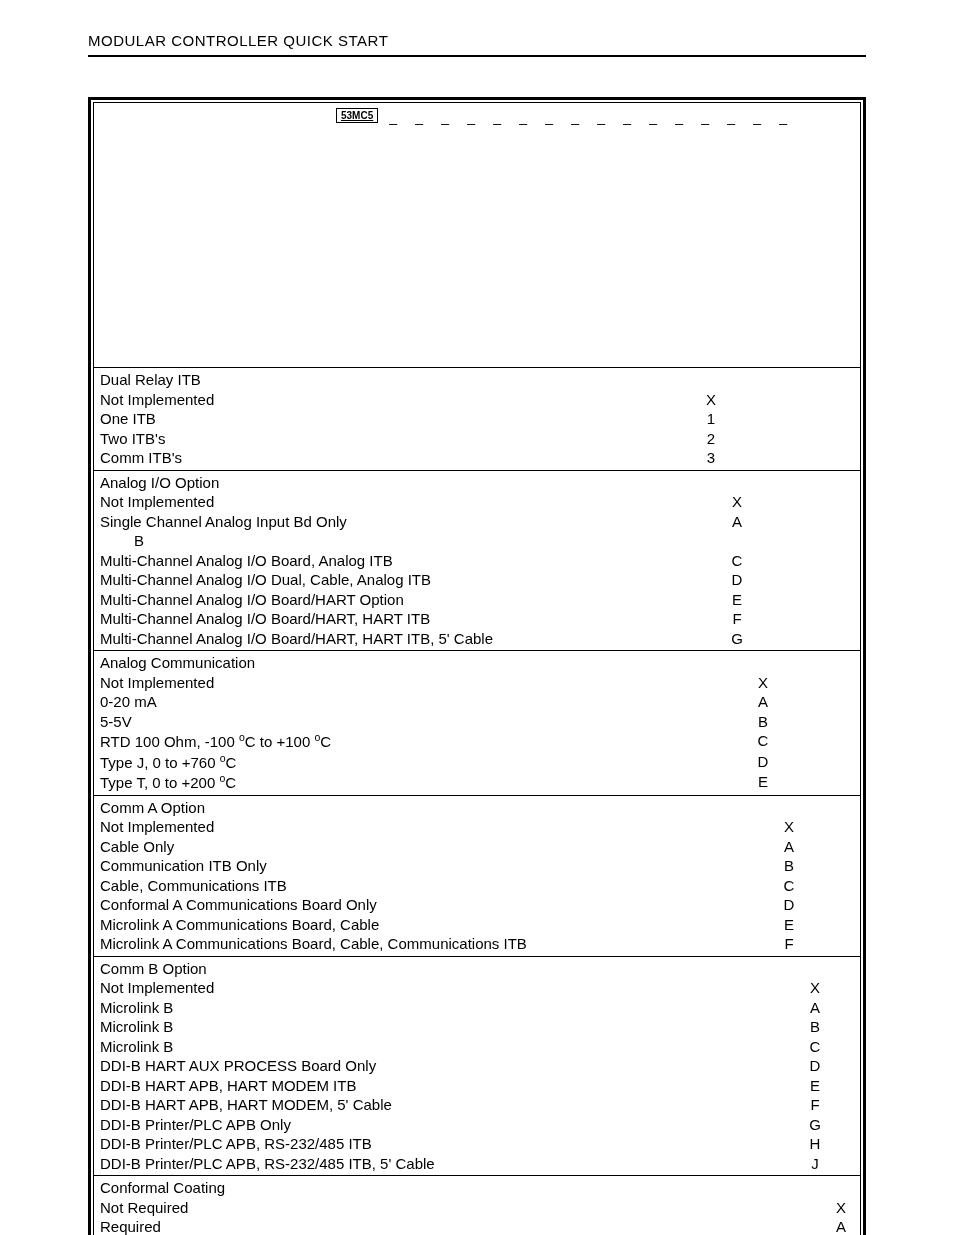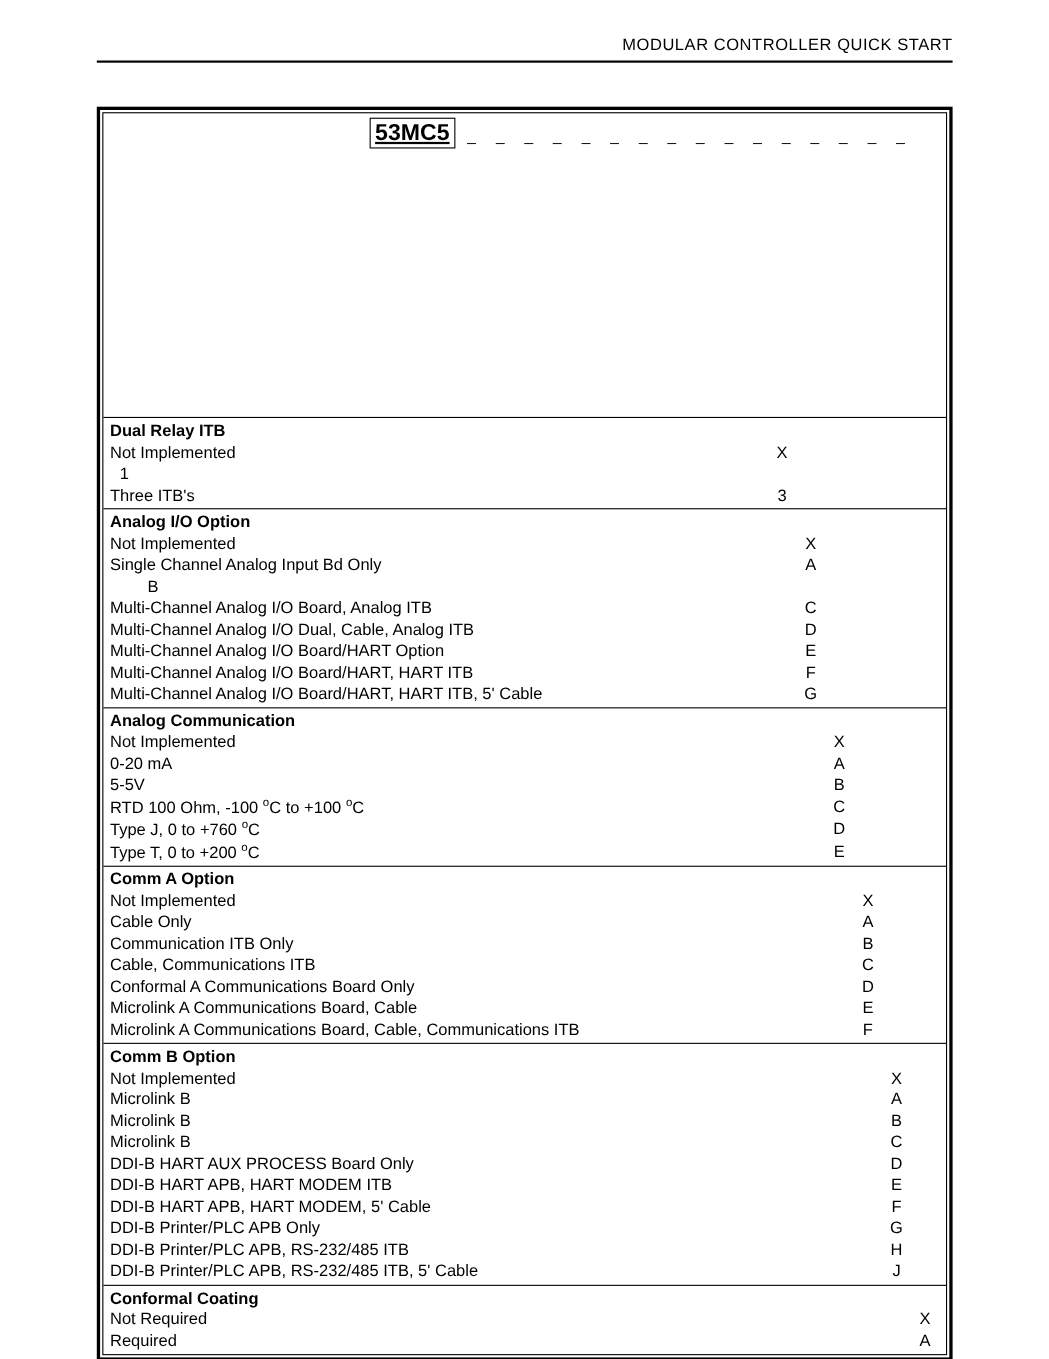--- a/index.html
+++ b/index.html
@@ -9,21 +9,21 @@
     font-family: Arial, Helvetica, sans-serif;
     background: #fff;
     color: #000;
     width: 954px;
   }
   .page {
     width: 954px;
     padding: 32px 88px 40px 88px;
   }
   .header-title {
-    text-align: right;
+    text-align: left;
     font-size: 15px;
     letter-spacing: 0.5px;
     margin-bottom: 6px;
   }
   .header-rule {
     border: none;
     border-top: 2px solid #000;
     margin: 0;
   }
   .frame-outer {
@@ -39,21 +39,21 @@
     display: flex;
     align-items: center;
     padding: 4px 6px 8px 6px;
   }
   .model-spacer { flex: 0 0 236px; }
   .model-box {
     border: 1px solid #000;
     padding: 1px 4px;
     font-weight: bold;
     text-decoration: underline;
-    font-size: 21px;
+    font-size: 10px;
   }
   .dashes {
     display: flex;
     gap: 0;
     margin-left: 2px;
   }
   .dash-slot {
     width: 26px;
     text-align: center;
     font-size: 14px;
@@ -61,21 +61,21 @@
     top: 2px;
   }
   .big-gap { height: 236px; }
   .section {
     border-top: 1px solid #000;
     padding: 2px 6px 2px 6px;
     font-size: 15px;
     line-height: 1.3;
   }
   .section-title {
-    font-weight: bold;
+    font-weight: normal;
   }
   .row {
     display: flex;
   }
   .label {
     flex: 1 1 auto;
   }
   .codes {
     flex: 0 0 auto;
     display: flex;
@@ -133,31 +133,43 @@
               <div class="codes">
                 <div class="code-col">X</div>
                 <div class="code-col"></div>
                 <div class="code-col"></div>
                 <div class="code-col"></div>
                 <div class="code-col"></div>
                 <div class="code-col"></div>
               </div>
             </div>
             <div class="row">
+              <div class="label">One ITB</div>
               <div class="codes">
                 <div class="code-col">1</div>
                 <div class="code-col"></div>
                 <div class="code-col"></div>
                 <div class="code-col"></div>
                 <div class="code-col"></div>
                 <div class="code-col"></div>
               </div>
             </div>
             <div class="row">
-              <div class="label">Three ITB's</div>
+              <div class="label">Two ITB's</div>
+              <div class="codes">
+                <div class="code-col">2</div>
+                <div class="code-col"></div>
+                <div class="code-col"></div>
+                <div class="code-col"></div>
+                <div class="code-col"></div>
+                <div class="code-col"></div>
+              </div>
+            </div>
+            <div class="row">
+              <div class="label">Comm ITB's</div>
               <div class="codes">
                 <div class="code-col">3</div>
                 <div class="code-col"></div>
                 <div class="code-col"></div>
                 <div class="code-col"></div>
                 <div class="code-col"></div>
                 <div class="code-col"></div>
               </div>
             </div>
           </div>

